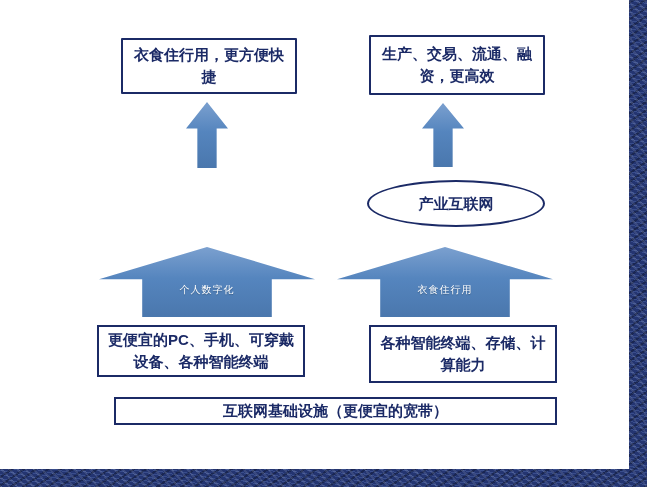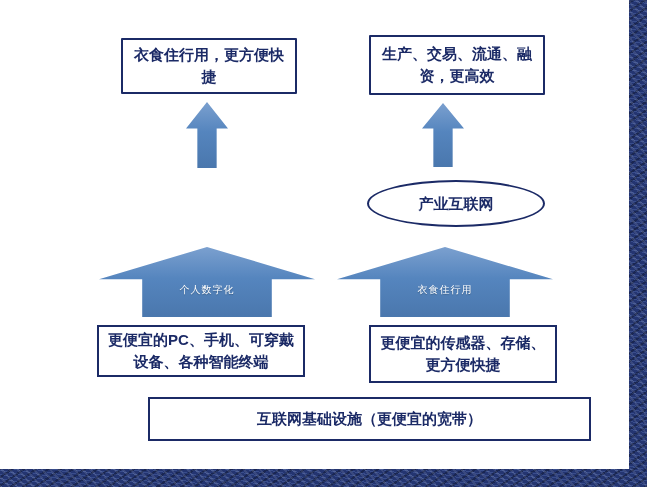--- a/index.html
+++ b/index.html
@@ -69,21 +69,21 @@
   .l-arrow-big{left:99px;top:247px;width:216px;height:70px;}
   .l-enablers{left:97px;top:325px;width:208px;height:52px;}
 
   
   .r-outcome{left:369px;top:35px;width:176px;height:60px;}
   .r-arrow-small{left:422px;top:103px;width:42px;height:64px;}
   .r-ellipse{left:367px;top:180px;width:178px;height:47px;align-items:center;}
   .r-arrow-big{left:337px;top:247px;width:216px;height:70px;}
   .r-enablers{left:369px;top:325px;width:188px;height:58px;}
 
-  .foundation{left:114px;top:397px;width:443px;height:44px;margin-left:34px;}
+  .foundation{left:114px;top:397px;width:443px;height:28px;}
 </style>
 </head>
 <body>
 
 <div class="canvas">
   <div class="edge edge-right"></div>
   <div class="edge edge-bottom"></div>
 
   <div class="slide">
 
@@ -110,21 +110,21 @@
 
     <div class="box ellipse r-ellipse">
       <span>产业互联网</span>
     </div>
 
     <div class="arrow arrow-big r-arrow-big">
       <span class="arrow-label">衣食住行用</span>
     </div>
 
     <div class="box r-enablers">
-      <span>更便宜的传感器、存储、更方便快捷</span>
+      <span>各种智能终端、存储、计算能力</span>
     </div>
 
     <div class="box foundation">
       <span>互联网基础设施（更便宜的宽带）</span>
     </div>
 
   </div>
 </div>
 
 </body></html>

